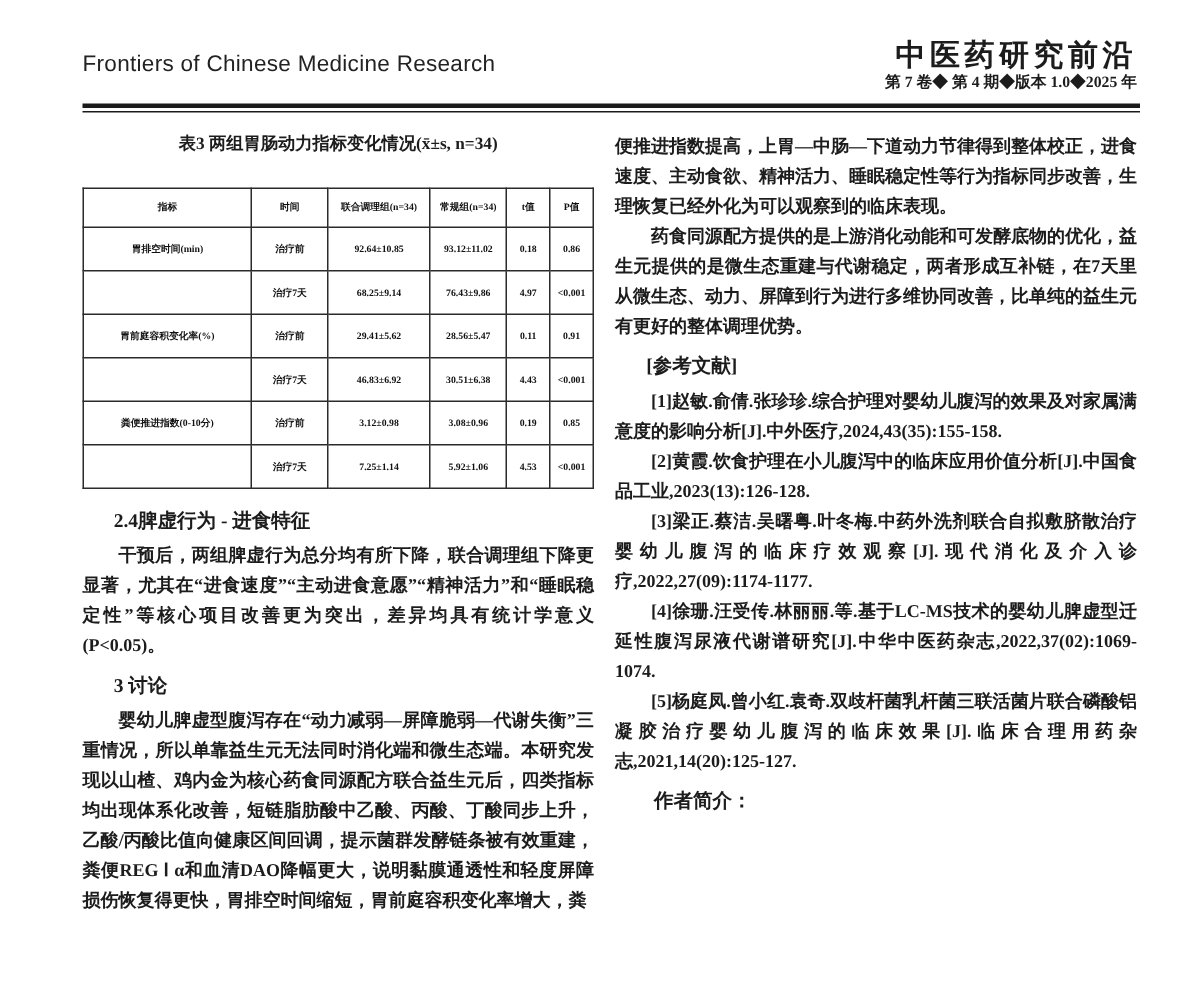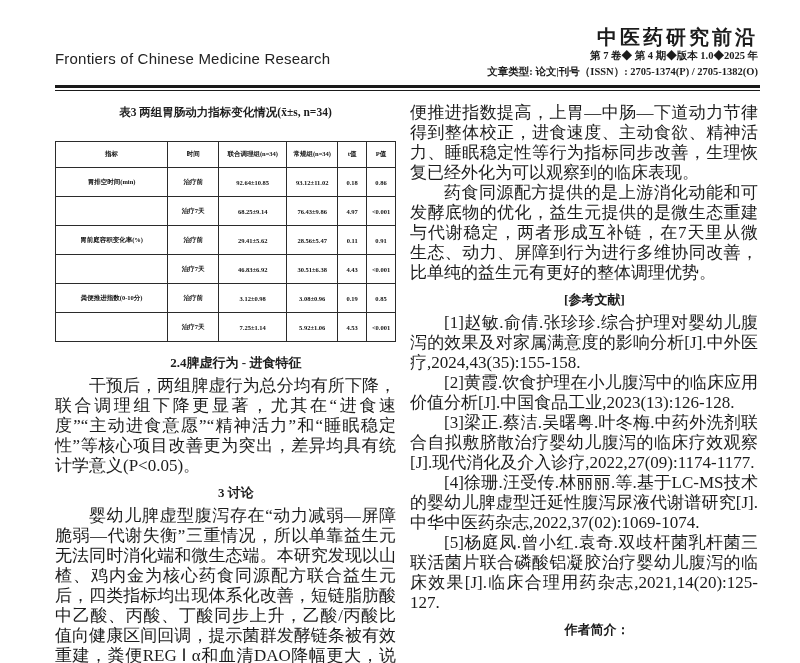--- a/index.html
+++ b/index.html
@@ -33,30 +33,30 @@
     height:2px;
   }
 
   
   .columns { display:flex; gap:14px; padding:12px 42px 0 55px; }
   .col-left  { width:342px; }
   .col-right { width:349px; }
 
   p {
     margin:0;
-    font-size:17px; line-height:20px;
+    font-size:12px; line-height:20px;
     text-align:justify;
-    font-weight:400;
+    font-weight:700;
   }
   p.indent { text-indent:2em; }
 
   h3 {
     margin:6px 0 2px 0;
     font-size:13px; line-height:22px;
-    font-weight:bold; text-indent:1.6em;text-align:center;
+    font-weight:bold; text-indent:1.6em;
   }
 
   
   .table-caption {
     text-align:center; font-size:11.5px; font-weight:bold;
     margin:0 0 20px 0; line-height:18px;
   }
   table.stats {
     width:100%; border-collapse:collapse; table-layout:fixed;
     font-size:6.5px; font-weight:bold; text-align:center;
@@ -75,21 +75,20 @@
 </head>
 <body>
 
 <div class="page">
 
   <header class="journal-header">
     <div class="journal-title-en">Frontiers of Chinese Medicine Research</div>
     <div class="header-right">
       <div class="journal-title-cn">中医药研究前沿</div>
       <div class="journal-meta">第 7 卷◆ 第 4 期◆版本 1.0◆2025 年</div>
-      <div class="journal-meta">文章类型: 论文|刊号（ISSN）: 2705-1374(P) / 2705-1382(O)</div>
     </div>
   </header>
 
   <div class="header-rule"></div>
 
   <main class="columns">
 
     <section class="col-left">
       <div class="table-caption">表3 两组胃肠动力指标变化情况(x̄±s, n=34)</div>
 

